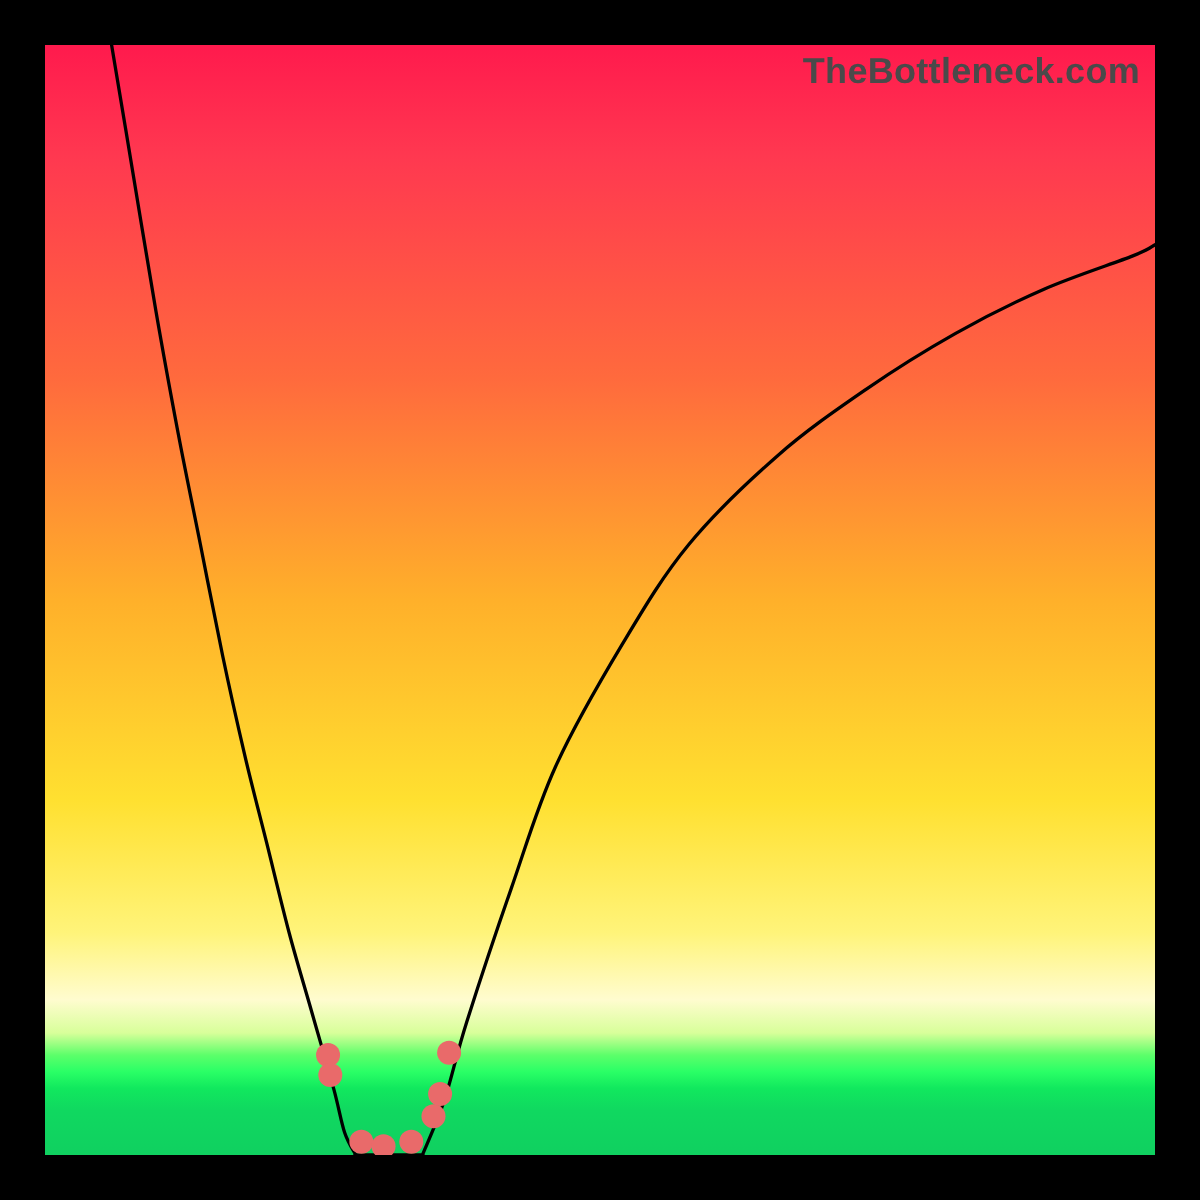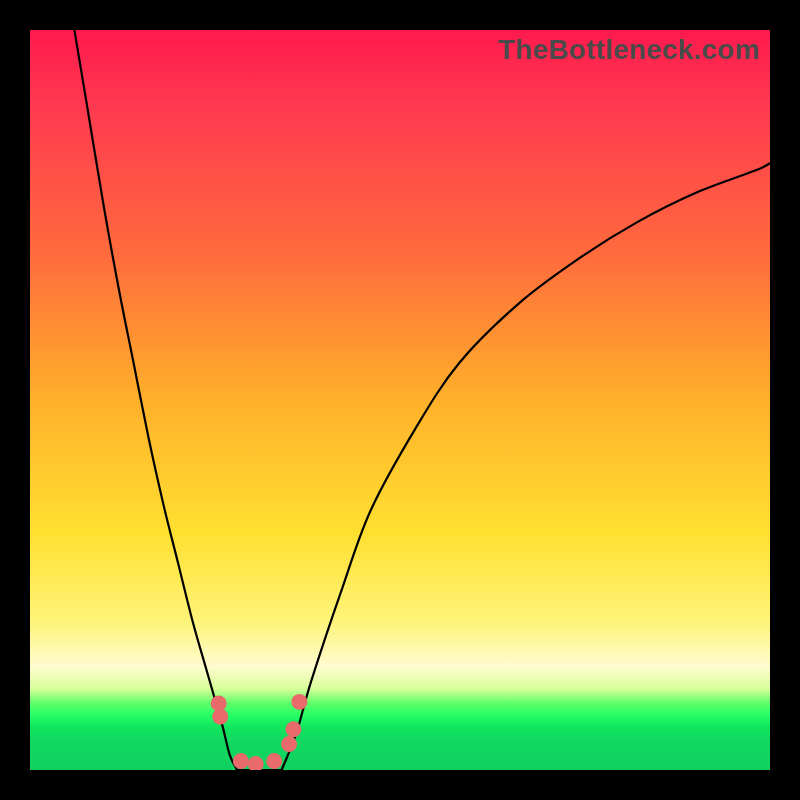--- a/index.html
+++ b/index.html
@@ -40,21 +40,21 @@
       #2aff66 92.5%,
       #11e85e 94%,
       #10d860 96%,
       #10d060 100%
     );
   }
   .watermark {
     position: absolute;
     top: 4px;
     right: 10px;
-    font-size: 28px;
+    font-size: 24px;
     font-weight: 600;
     color: #4a4a4a;
     letter-spacing: 0.2px;
     user-select: none;
   }
   svg.curve {
     position: absolute;
     left: 0;
     top: 0;
     width: 740px;

